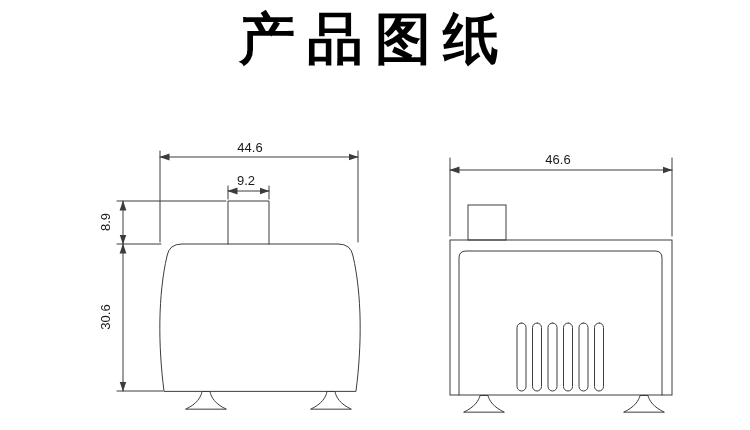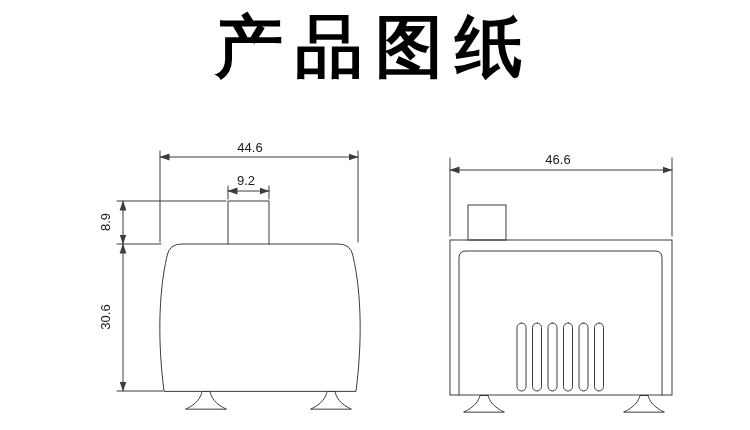--- a/index.html
+++ b/index.html
@@ -13,21 +13,21 @@
   }
   .title {
     position: absolute;
     top: 2px;
     left: 0;
     width: 100%;
     margin: 0;
     text-align: center;
     font-family: "Liberation Serif", "DejaVu Serif", serif;
     font-weight: bold;
-    font-size: 68px;
+    font-size: 56px;
     letter-spacing: 12px;
     color: #000000;
   }
   .drawing { position: absolute; top: 0; left: 0; }
   .dim {
     font-family: "Liberation Sans", "DejaVu Sans", sans-serif;
     font-size: 13px;
     fill: #1a1a1a;
     stroke: none;
   }

